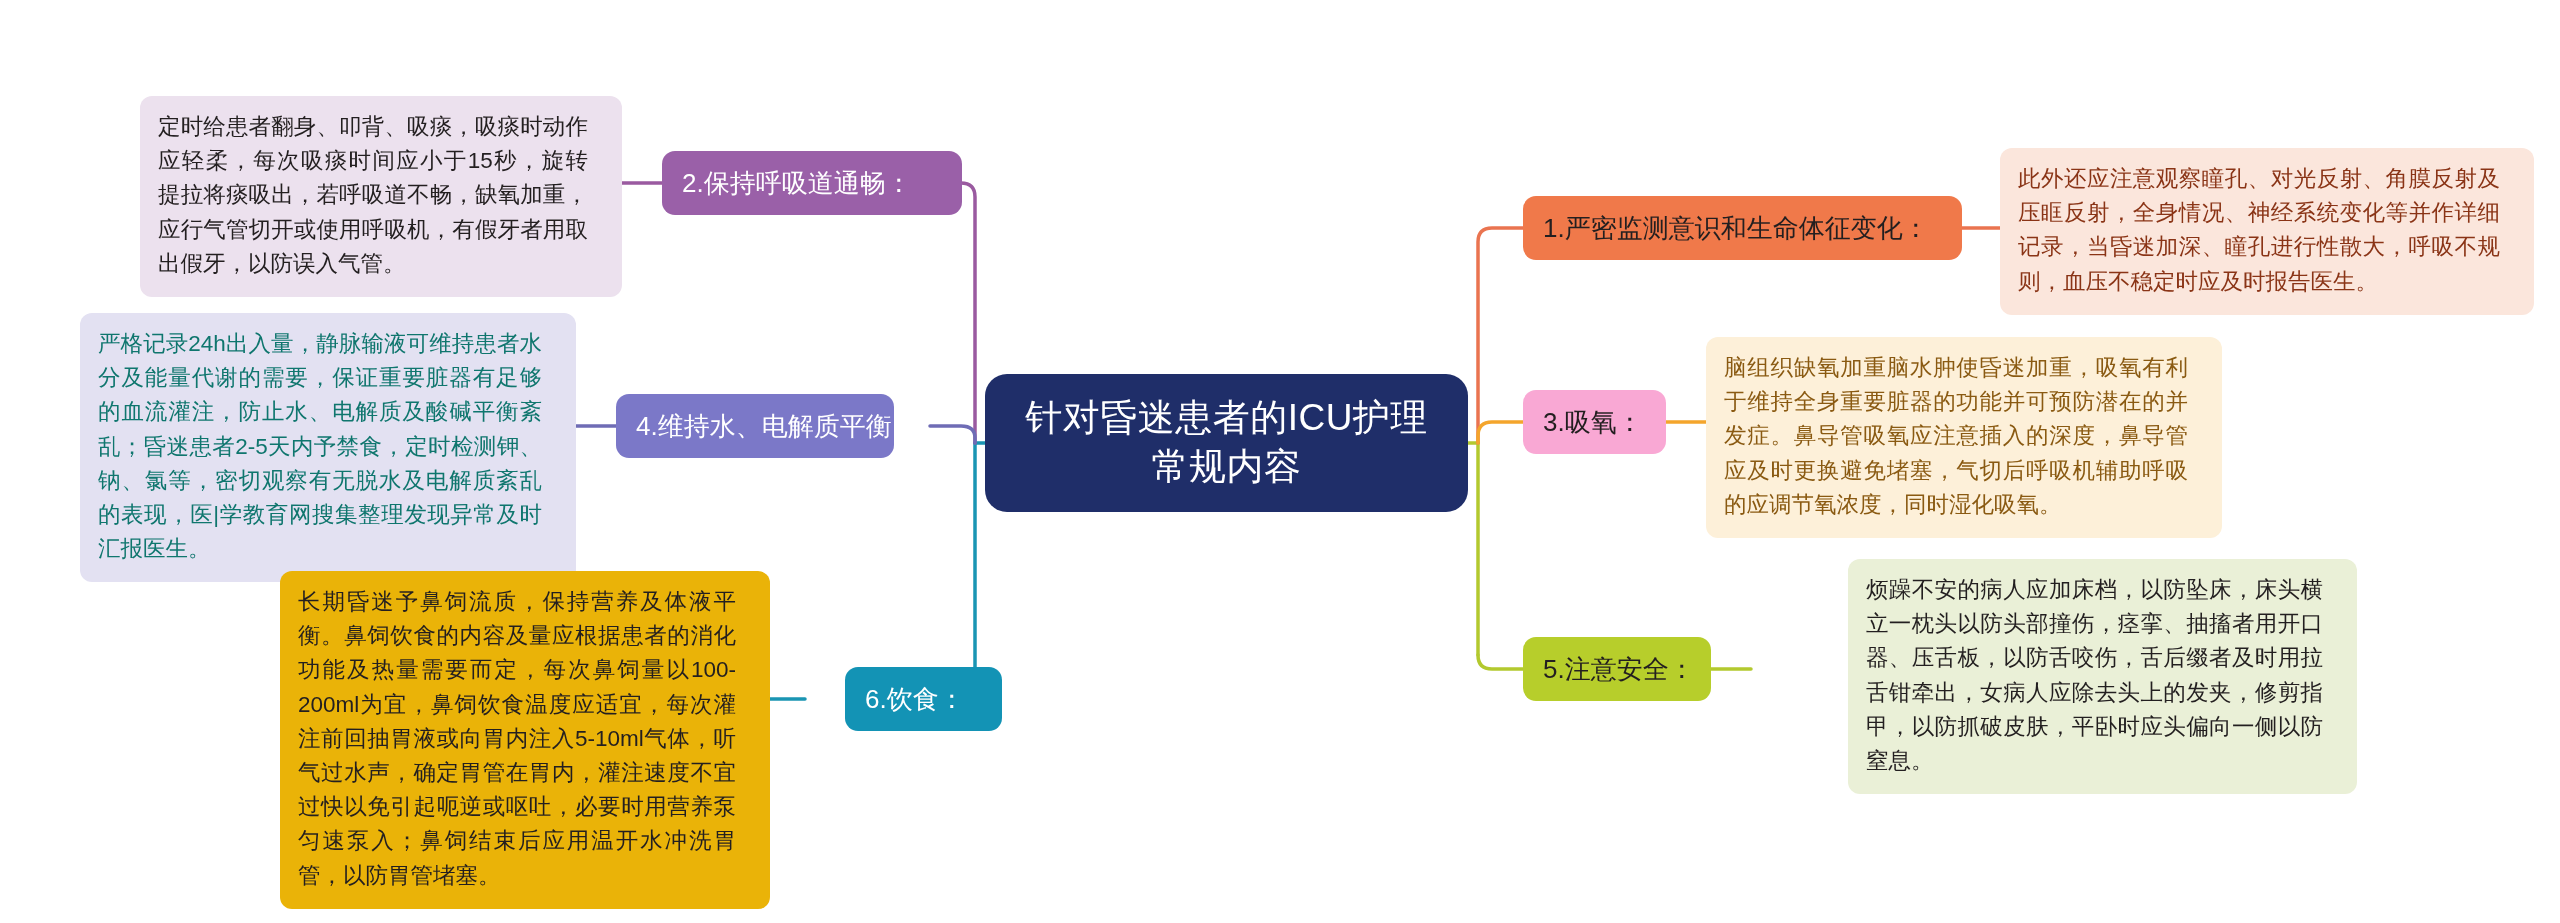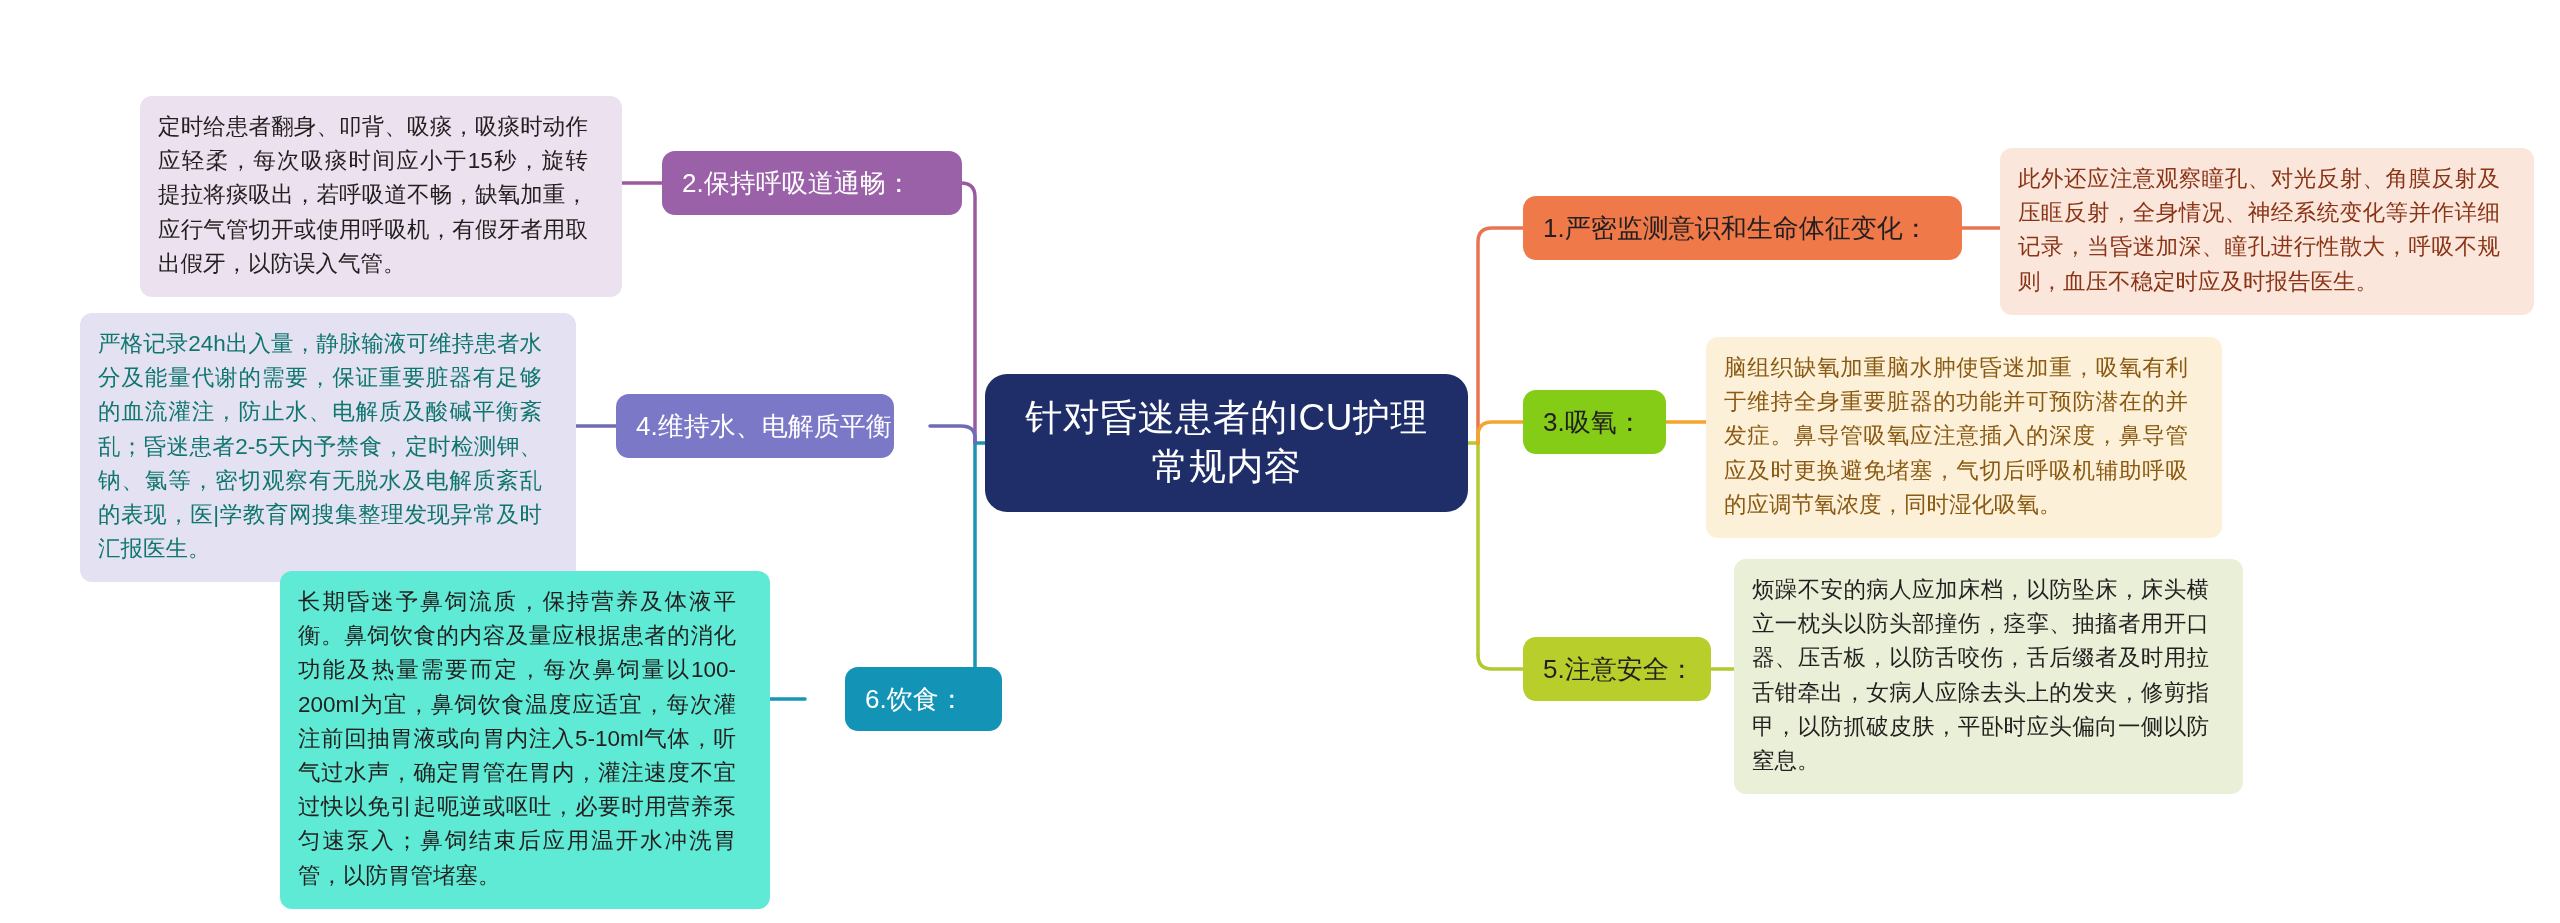--- a/index.html
+++ b/index.html
@@ -132,41 +132,41 @@
     <span>此外还应注意观察瞳孔、对光反射、角膜反射及压眶反射，全身情况、神经系统变化等并作详细记录，当昏迷加深、瞳孔进行性散大，呼吸不规则，血压不稳定时应及时报告医生。</span>
   </div>
 
   <div class="pill light-text" style="left:662px; top:151px; width:300px; height:64px; background:#9a60a8;">
     <span>2.保持呼吸道通畅：</span>
   </div>
   <div class="card" style="left:140px; top:96px; width:482px; background:#ece1ee; color:#231f20;">
     <span>定时给患者翻身、叩背、吸痰，吸痰时动作应轻柔，每次吸痰时间应小于15秒，旋转提拉将痰吸出，若呼吸道不畅，缺氧加重，应行气管切开或使用呼吸机，有假牙者用取出假牙，以防误入气管。</span>
   </div>
 
-  <div class="pill dark-text" style="left:1523px; top:390px; width:143px; height:64px; background:#84cc16;">
+  <div class="pill dark-text" style="left:1523px; top:390px; width:143px; height:64px; background:#f9a8d4;">
     <span>3.吸氧：</span>
   </div>
   <div class="card" style="left:1706px; top:337px; width:516px; background:#fdf0d9; color:#8a5a12;">
     <span>脑组织缺氧加重脑水肿使昏迷加重，吸氧有利于维持全身重要脏器的功能并可预防潜在的并发症。鼻导管吸氧应注意插入的深度，鼻导管应及时更换避免堵塞，气切后呼吸机辅助呼吸的应调节氧浓度，同时湿化吸氧。</span>
   </div>
 
   <div class="pill light-text" style="left:616px; top:394px; width:278px; height:64px; background:#7b78c8;">
     <span>4.维持水、电解质平衡：</span>
   </div>
   <div class="card" style="left:80px; top:313px; width:496px; background:#e3e1f2; color:#0f766e;">
     <span>严格记录24h出入量，静脉输液可维持患者水分及能量代谢的需要，保证重要脏器有足够的血流灌注，防止水、电解质及酸碱平衡紊乱；昏迷患者2-5天内予禁食，定时检测钾、钠、氯等，密切观察有无脱水及电解质紊乱的表现，医|学教育网搜集整理发现异常及时汇报医生。</span>
   </div>
 
   <div class="pill dark-text" style="left:1523px; top:637px; width:188px; height:64px; background:#b7ce2b;">
     <span>5.注意安全：</span>
   </div>
-  <div class="card" style="left:1734px; top:559px; width:509px; background:#eaf0d7; color:#231f20;">
+  <div class="card" style="left:1848px; top:559px; width:509px; background:#eaf0d7; color:#231f20;">
     <span>烦躁不安的病人应加床档，以防坠床，床头横立一枕头以防头部撞伤，痉挛、抽搐者用开口器、压舌板，以防舌咬伤，舌后缀者及时用拉舌钳牵出，女病人应除去头上的发夹，修剪指甲，以防抓破皮肤，平卧时应头偏向一侧以防窒息。</span>
   </div>
 
   <div class="pill light-text" style="left:845px; top:667px; width:157px; height:64px; background:#1393b5;">
     <span>6.饮食：</span>
   </div>
-  <div class="card" style="left:280px; top:571px; width:490px; background:#5eead4; color:#231f20;">
+  <div class="card" style="left:280px; top:571px; width:490px; background:#eab308; color:#231f20;">
     <span>长期昏迷予鼻饲流质，保持营养及体液平衡。鼻饲饮食的内容及量应根据患者的消化功能及热量需要而定，每次鼻饲量以100-200ml为宜，鼻饲饮食温度应适宜，每次灌注前回抽胃液或向胃内注入5-10ml气体，听气过水声，确定胃管在胃内，灌注速度不宜过快以免引起呃逆或呕吐，必要时用营养泵匀速泵入；鼻饲结束后应用温开水冲洗胃管，以防胃管堵塞。</span>
   </div>
 
 </div>
 
 </body></html>

